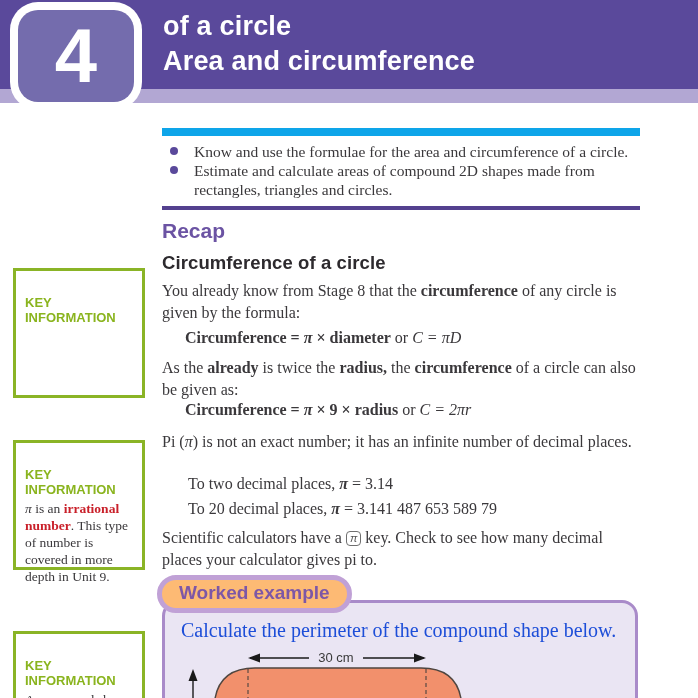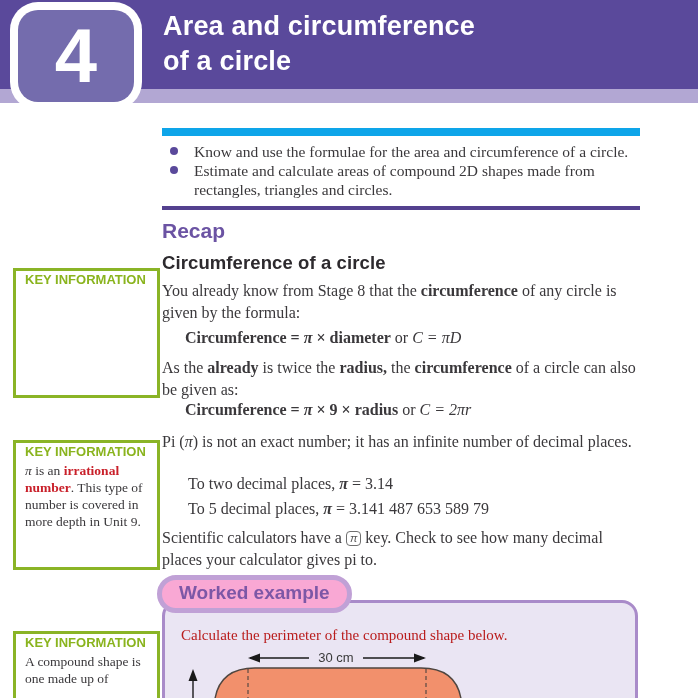--- a/index.html
+++ b/index.html
@@ -38,53 +38,53 @@
   .f2{top:399px;padding-left:23px;}
   .p3{top:431px;}
   .l4{top:473px;padding-left:26px;}
   .l5{top:498px;padding-left:26px;}
   .p6{top:527px;}
   .pi-key{display:inline-block;border:1.3px solid #6f6f6f;border-radius:4px;
     font-size:11px;line-height:12px;padding:0 3px 1px 3px;font-style:italic;color:#555;
     vertical-align:1px;}
 
   
-  .ki{position:absolute;left:13px;width:147px;border:3px solid #8ab426;background:#ffffff;
-    padding:1px 8px 6px 9px;box-sizing:border-box;}
+  .ki{position:absolute;left:13px;width:132px;border:3px solid #8ab426;background:#ffffff;
+    padding:24px 8px 6px 9px;box-sizing:border-box;}
   .ki-label{font-family:"Liberation Sans",sans-serif;font-weight:bold;font-size:13px;line-height:15px;
     color:#8ab41e;margin-bottom:3px;}
   .ki-body{font-size:13.5px;line-height:17px;color:#3a383b;}
   .ki1{top:268px;height:130px;}
   .ki2{top:440px;height:130px;}
   .ki3{top:631px;height:110px;}
   .red{color:#c9202a;font-weight:bold;}
 
   
   .we-box{position:absolute;left:162px;top:600px;width:476px;height:160px;
     background:#eae5f3;border:3px solid #a98bc9;border-radius:16px;box-sizing:border-box;}
-  .we-tab{position:absolute;left:157px;top:575px;z-index:2;background:#f9a8d4;
+  .we-tab{position:absolute;left:157px;top:575px;z-index:2;background:#fdba74;
     border:5px solid #c0a1d6;border-radius:19px;padding:2px 17px 4px 17px;
     font-family:"Liberation Sans",sans-serif;font-weight:bold;font-size:19px;color:#7d57a6;}
-  .we-intro{position:absolute;left:16px;top:24px;font-size:15px;color:#b91c1c;}
+  .we-intro{position:absolute;left:16px;top:16px;font-size:20px;color:#1d4ed8;}
   .we-svg{position:absolute;left:0px;top:40px;}
   .diag-label{font-family:"Liberation Sans",sans-serif;font-size:13px;fill:#3a3a3a;}
 </style>
 </head>
 <body>
 
 <div class="banner"></div>
 <div class="banner-strip"></div>
 <div class="chapter-box">
   <div class="chapter-box-inner">
     <span class="chapter-num">4</span>
   </div>
 </div>
 <div class="banner-title">
+  <div>of a circle</div>
   <div>Area and circumference</div>
-  <div>of a circle</div>
 </div>
 
 <div class="content objectives" style="position:absolute;">
   <div class="obj-item">
     <span class="obj-bullet"></span>
     <span>Know and use the formulae for the area and circumference of a circle.</span>
   </div>
   <div class="obj-item">
     <span class="obj-bullet"></span>
     <span>Estimate and calculate areas of compound 2D shapes made from rectangles, triangles and circles.</span>
@@ -99,21 +99,21 @@
 <div class="content para f1" style="position:absolute;"><span class="b">Circumference = </span><span class="bi">π</span><span class="b"> × diameter</span><span> or </span><span class="i">C = πD</span></div>
 
 <div class="content para p2" style="position:absolute;"><span>As the </span><span class="b">already</span><span> is twice the </span><span class="b">radius,</span><span> the </span><span class="b">circumference</span><span> of a circle can also be given as:</span></div>
 
 <div class="content para f2" style="position:absolute;"><span class="b">Circumference = </span><span class="bi">π</span><span class="b"> × 9 × radius</span><span> or </span><span class="i">C = 2πr</span></div>
 
 <div class="content para p3" style="position:absolute;"><span>Pi (</span><span class="i">π</span><span>) is not an exact number; it has an infinite number of decimal places.</span></div>
 
 <div class="content para l4" style="position:absolute;"><span>To two decimal places, </span><span class="bi">π</span><span> = 3.14</span></div>
 
-<div class="content para l5" style="position:absolute;"><span>To 5 decimal places, </span><span class="bi">π</span><span> = 3.141 487 653 589 79</span></div>
+<div class="content para l5" style="position:absolute;"><span>To 20 decimal places, </span><span class="bi">π</span><span> = 3.141 487 653 589 79</span></div>
 
 <div class="content para p6" style="position:absolute;"><span>Scientific calculators have a </span><span class="pi-key sans">π</span><span> key. Check to see how many decimal places your calculator gives pi to.</span></div>
 
 <div class="ki ki1">
   <div class="ki-label">KEY INFORMATION</div>
 </div>
 
 <div class="ki ki2">
   <div class="ki-label">KEY INFORMATION</div>
   <div class="ki-body"><span class="i">π</span><span> is an </span><span class="red">irrational number</span><span>. This type of number is covered in more depth in Unit 9.</span></div>

